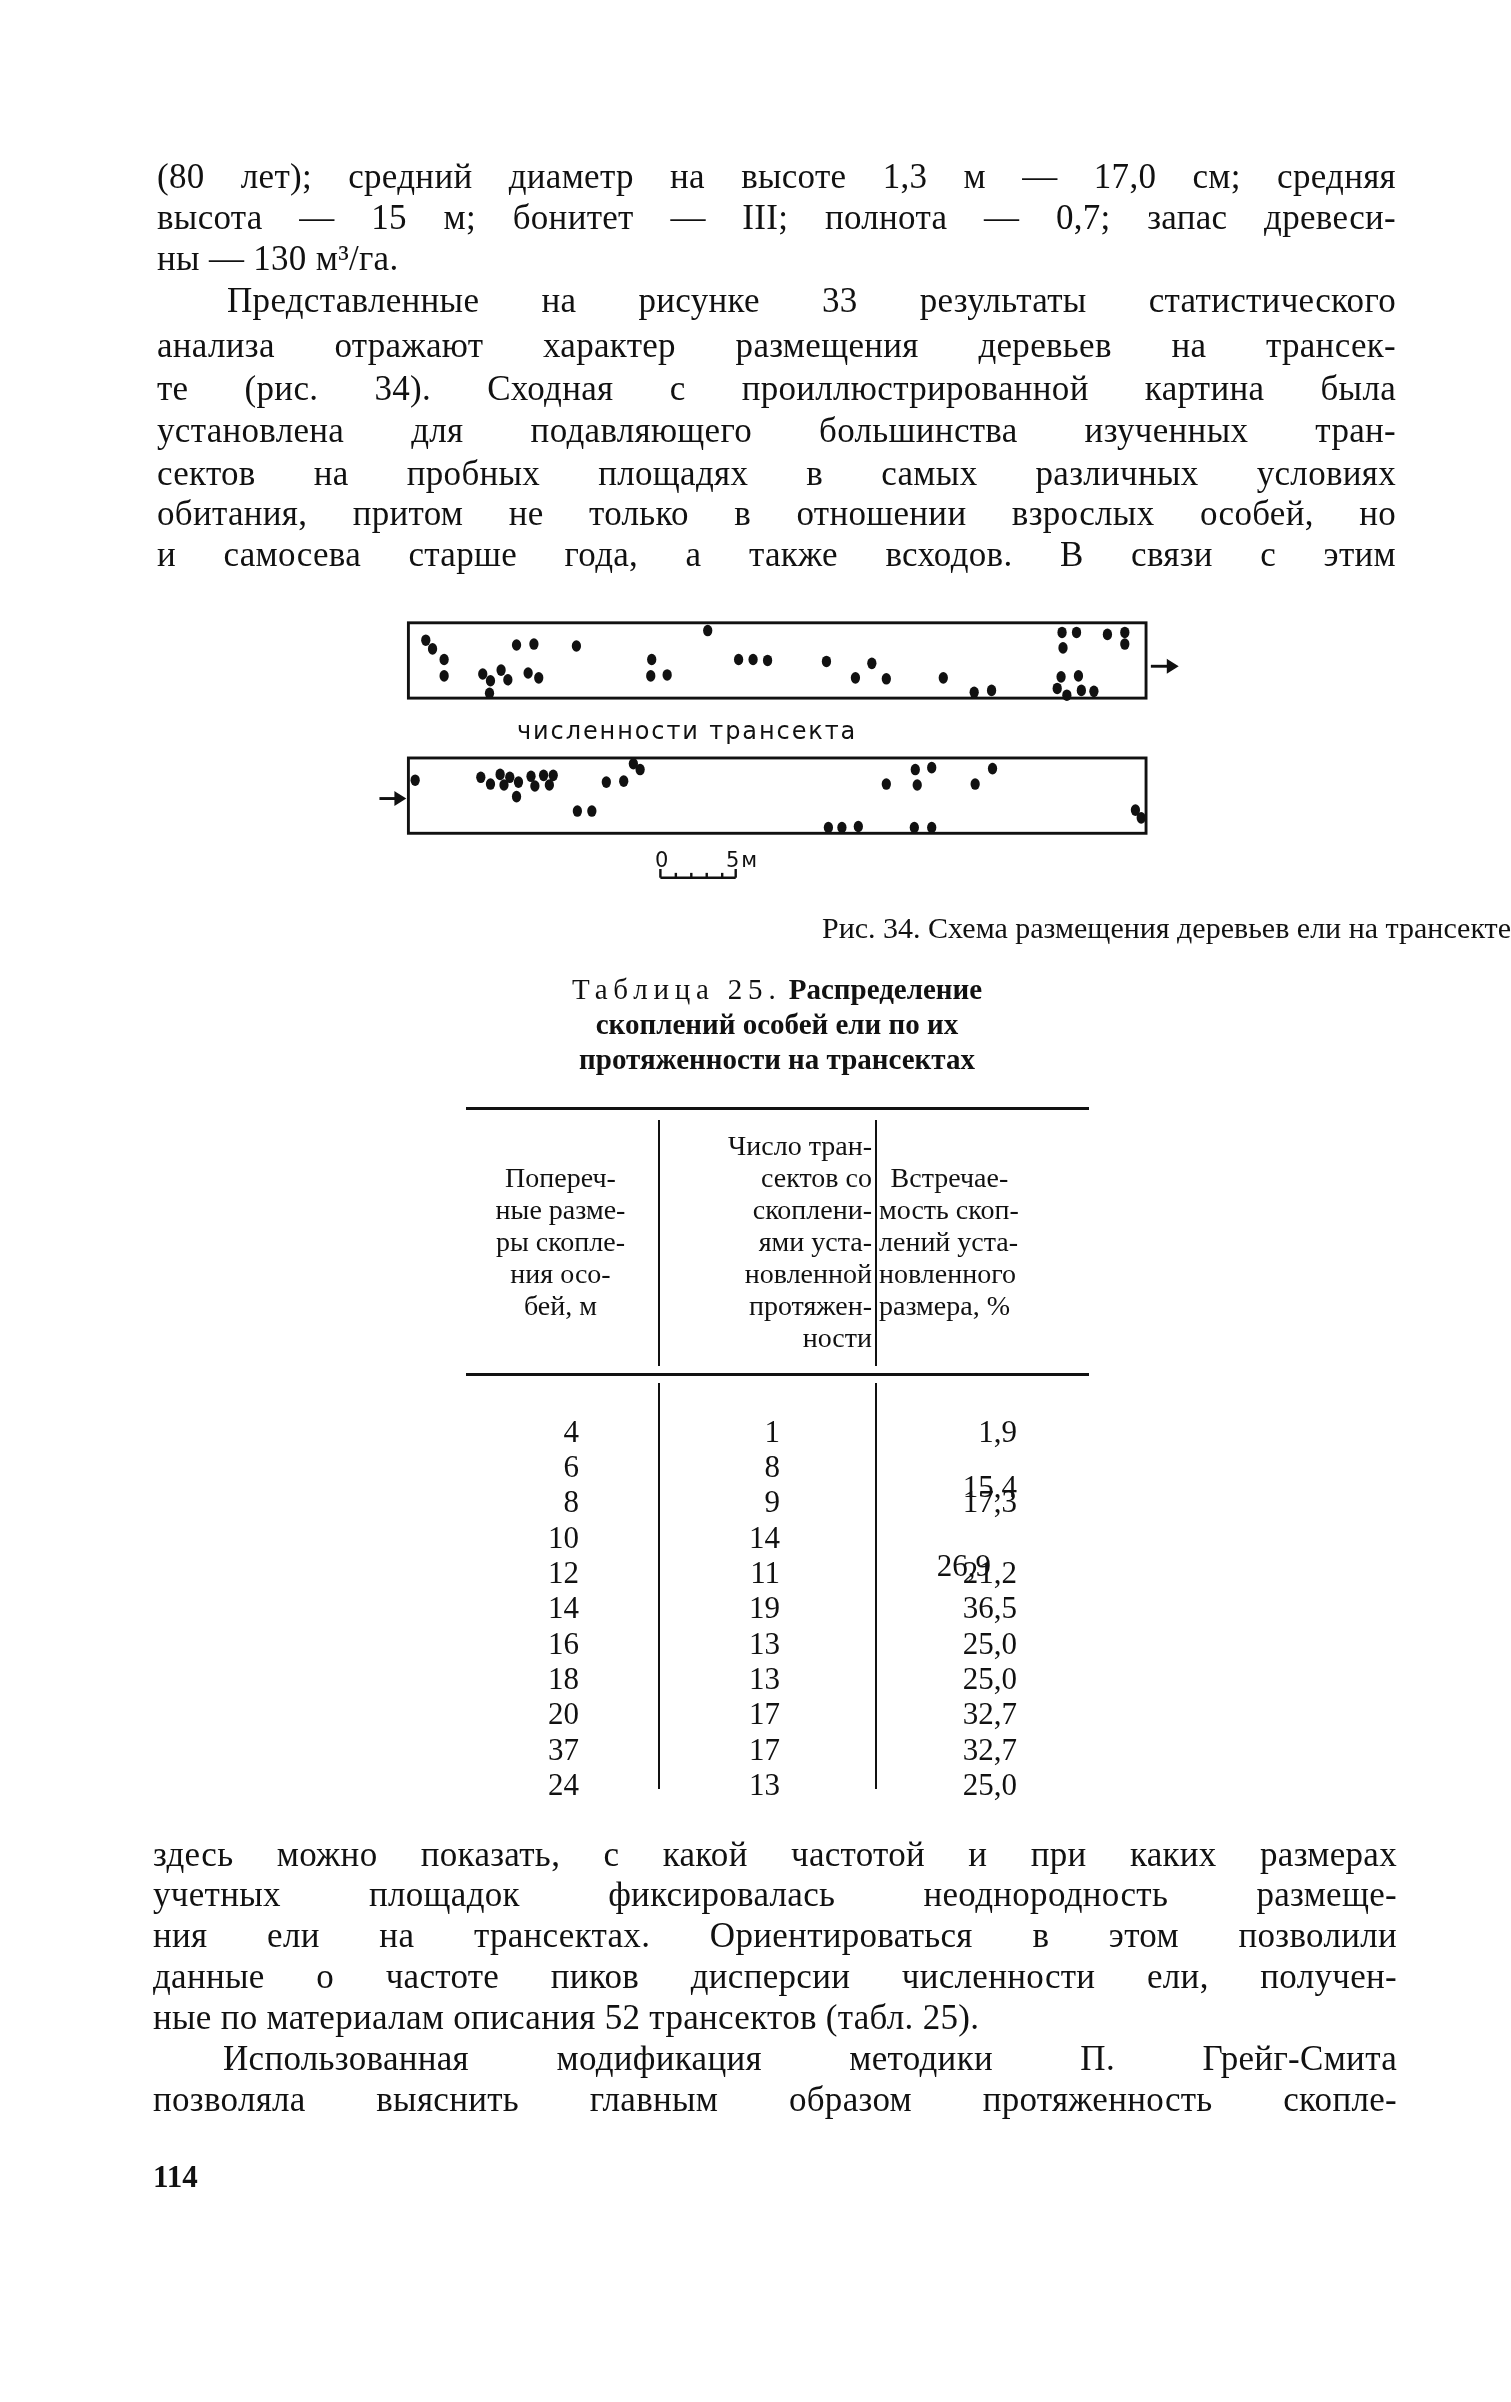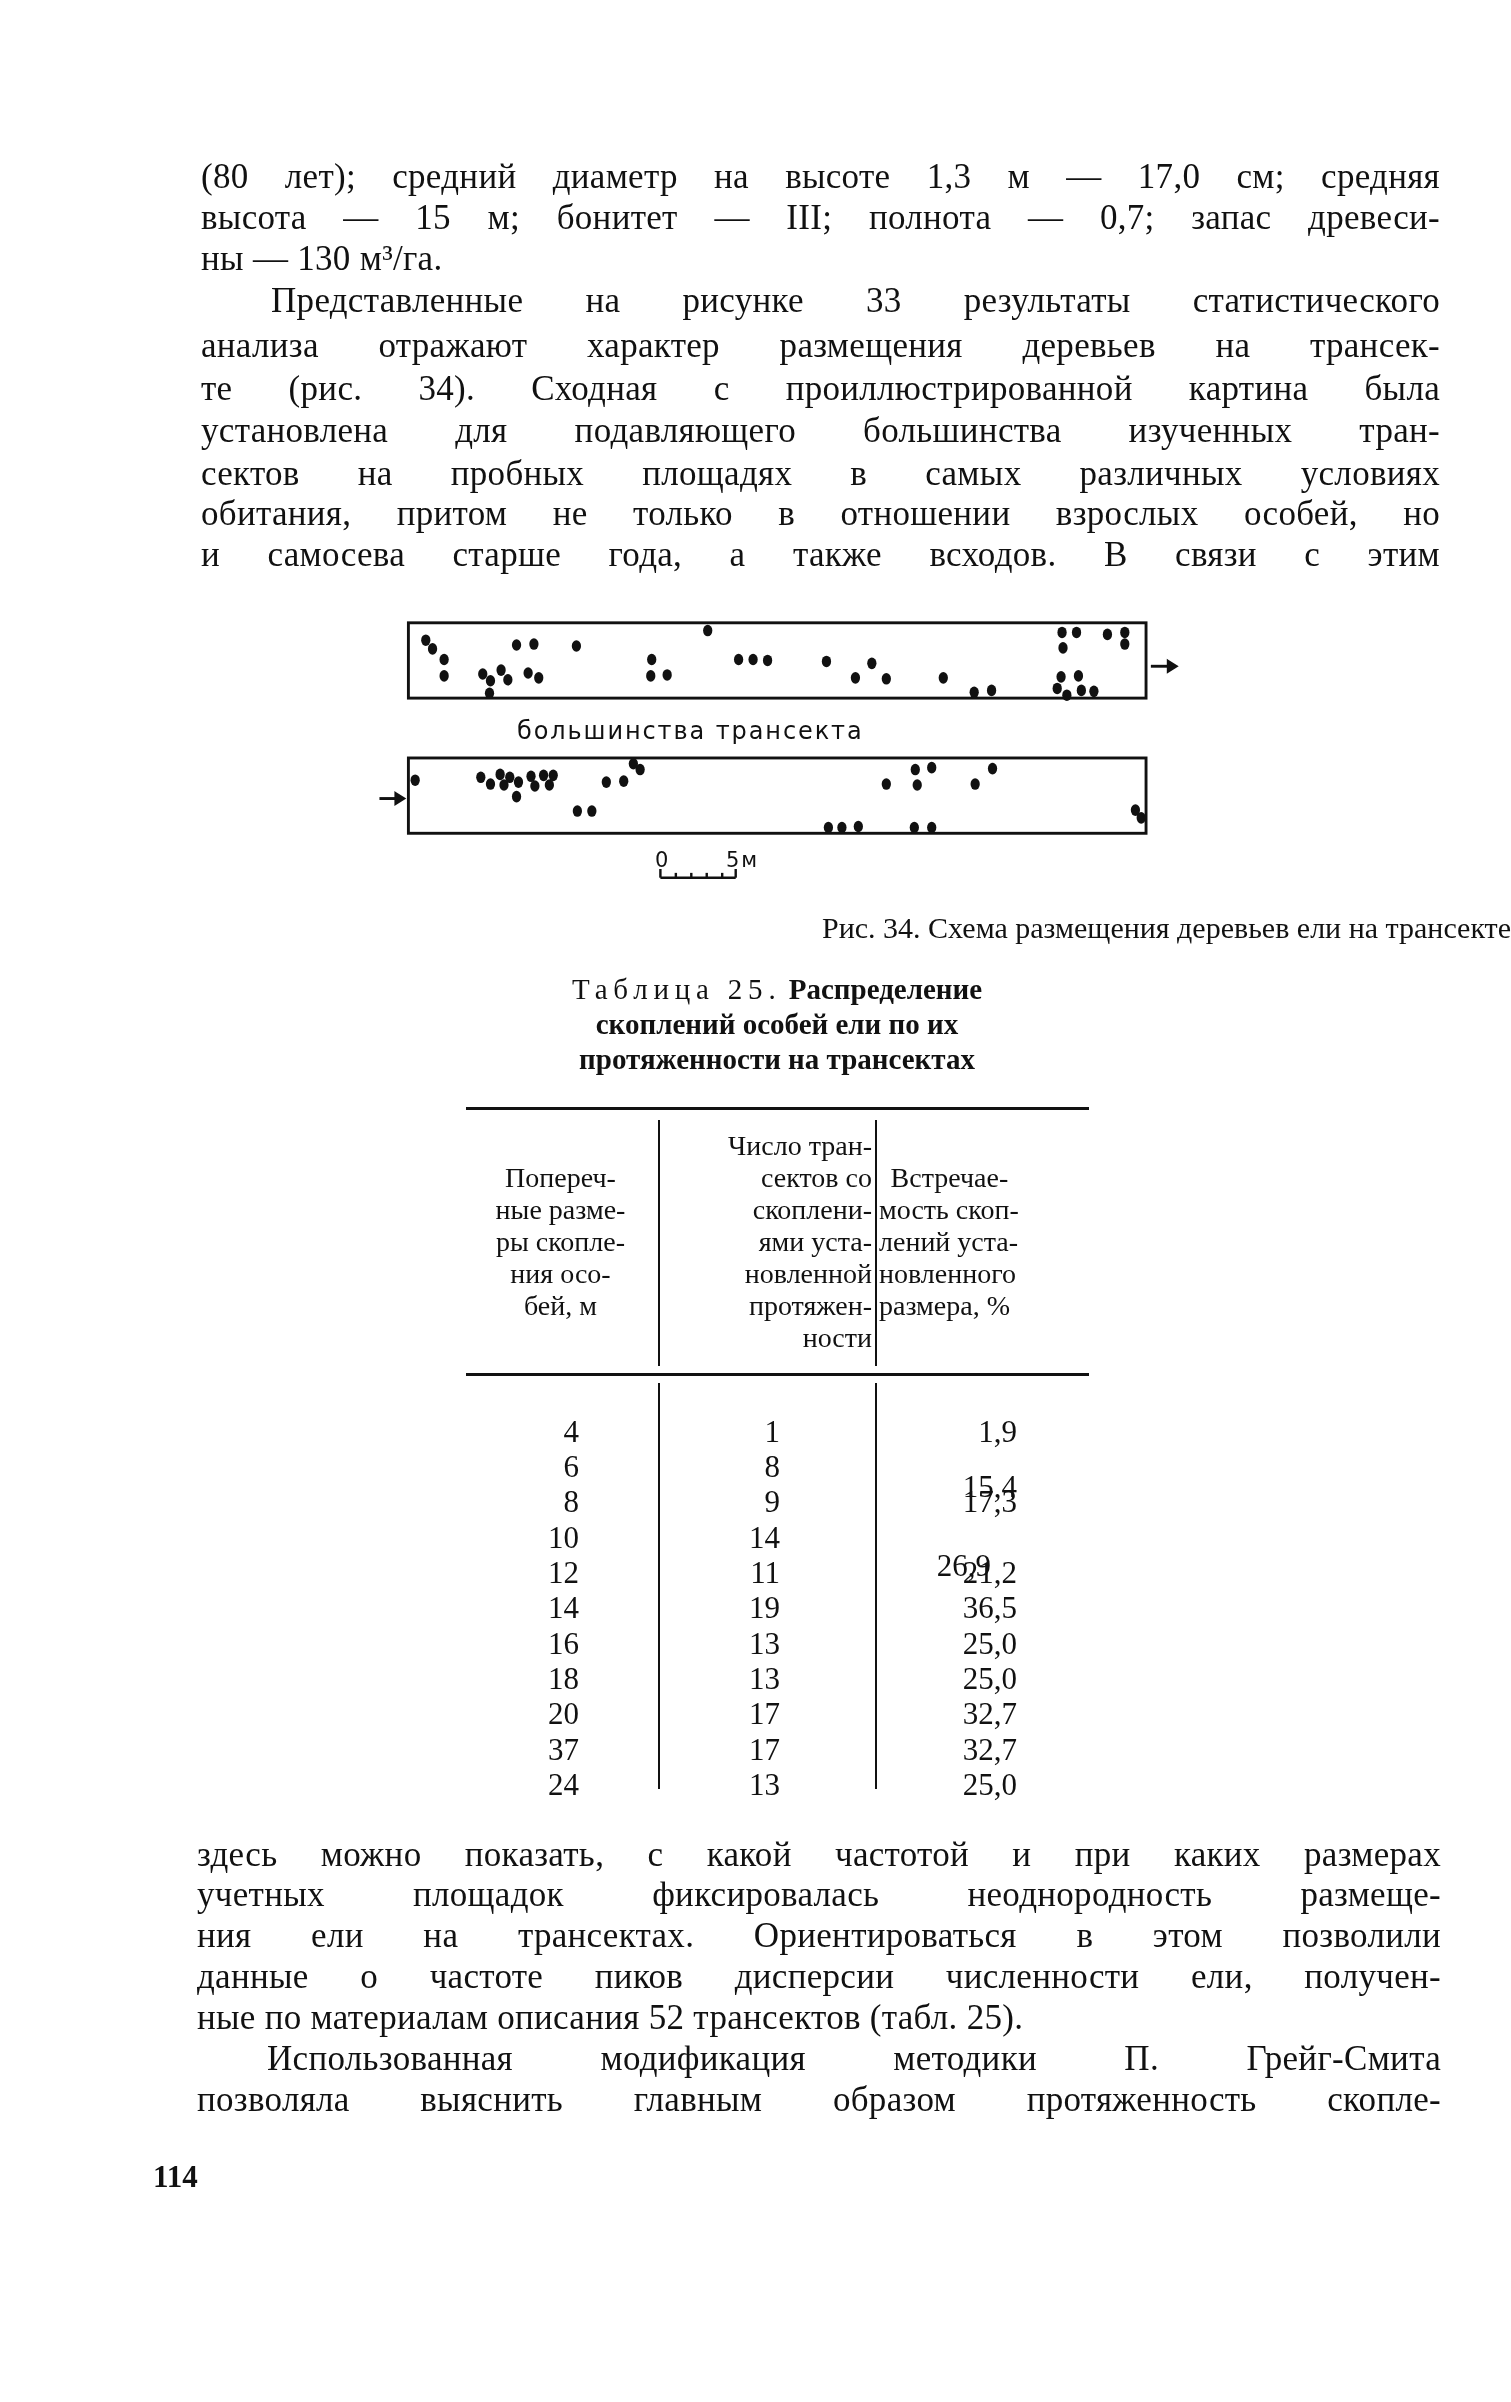--- a/index.html
+++ b/index.html
@@ -1,19 +1,19 @@
 <!DOCTYPE html>
 <html><head>
 <meta charset="utf-8">
 <style>
   html, body { margin:0; padding:0; background:#ffffff; }
   body { width:1511px; height:2402px; position:relative; overflow:hidden;
          font-family:"Liberation Serif","DejaVu Serif",serif; color:#111; }
   .line { position:absolute; left:157px; width:1239px; font-size:35px; line-height:41px;
-          white-space:nowrap; text-align:justify; text-align-last:justify; letter-spacing:0.3px;margin-left:44px; }
+          white-space:nowrap; text-align:justify; text-align-last:justify; letter-spacing:0.3px; }
   .line.last { text-align-last:left; }
   .line.indent { padding-left:70px; width:1169px; }
   .caption { position:absolute; left:0; width:1511px; text-align:right; font-size:30px; line-height:35px; }
   .tbl-title { position:absolute; left:0; width:1554px; text-align:center; font-size:29px; line-height:37px; font-weight:bold; }
   .tbl-title .spaced { letter-spacing:5.8px; font-weight:normal; }
   .rule { position:absolute; height:2.9px; background:#111; }
   .vdiv { position:absolute; width:1.9px; background:#111; }
   .th { position:absolute; font-size:28px; line-height:32px; text-align:center; font-family:"Liberation Serif",serif; }
   .cell { position:absolute; font-size:31px; line-height:35px; text-align:right; font-family:"Liberation Serif",serif; }
   .figlabel { position:absolute; font-family:"DejaVu Sans",sans-serif; font-size:21px; letter-spacing:1.9px; }
@@ -127,21 +127,21 @@
   <g stroke="#111" stroke-width="2.5" fill="none">
     <line x1="684" y1="909" x2="762" y2="909"></line>
     <line x1="684" y1="900" x2="684" y2="909"></line>
     <line x1="700" y1="904" x2="700" y2="909"></line>
     <line x1="716" y1="904" x2="716" y2="909"></line>
     <line x1="732" y1="904" x2="732" y2="909"></line>
     <line x1="748" y1="904" x2="748" y2="909"></line>
     <line x1="762" y1="900" x2="762" y2="909"></line>
   </g>
 </svg>
-<div class="figlabel" style="left:517px;top:717px;font-size:24px;">большинства  трансекта</div>
+<div class="figlabel" style="left:517px;top:717px;font-size:24px;">численности  трансекта</div>
 <div class="figlabel" style="left:655px;top:848px;">0</div>
 <div class="figlabel" style="left:726px;top:848px;">5м</div>
 
 <div class="caption" style="top:910px">Рис. 34. Схема размещения деревьев ели на трансекте</div>
 
 <div class="tbl-title" style="top:971px"><span class="spaced">Таблица 25.</span><span> Распределение</span></div>
 <div class="tbl-title" style="top:1006px">скоплений особей ели по их</div>
 <div class="tbl-title" style="top:1041px">протяженности на трансектах</div>
 
 <div class="rule" style="left:466px;top:1107px;width:623px;"></div>

